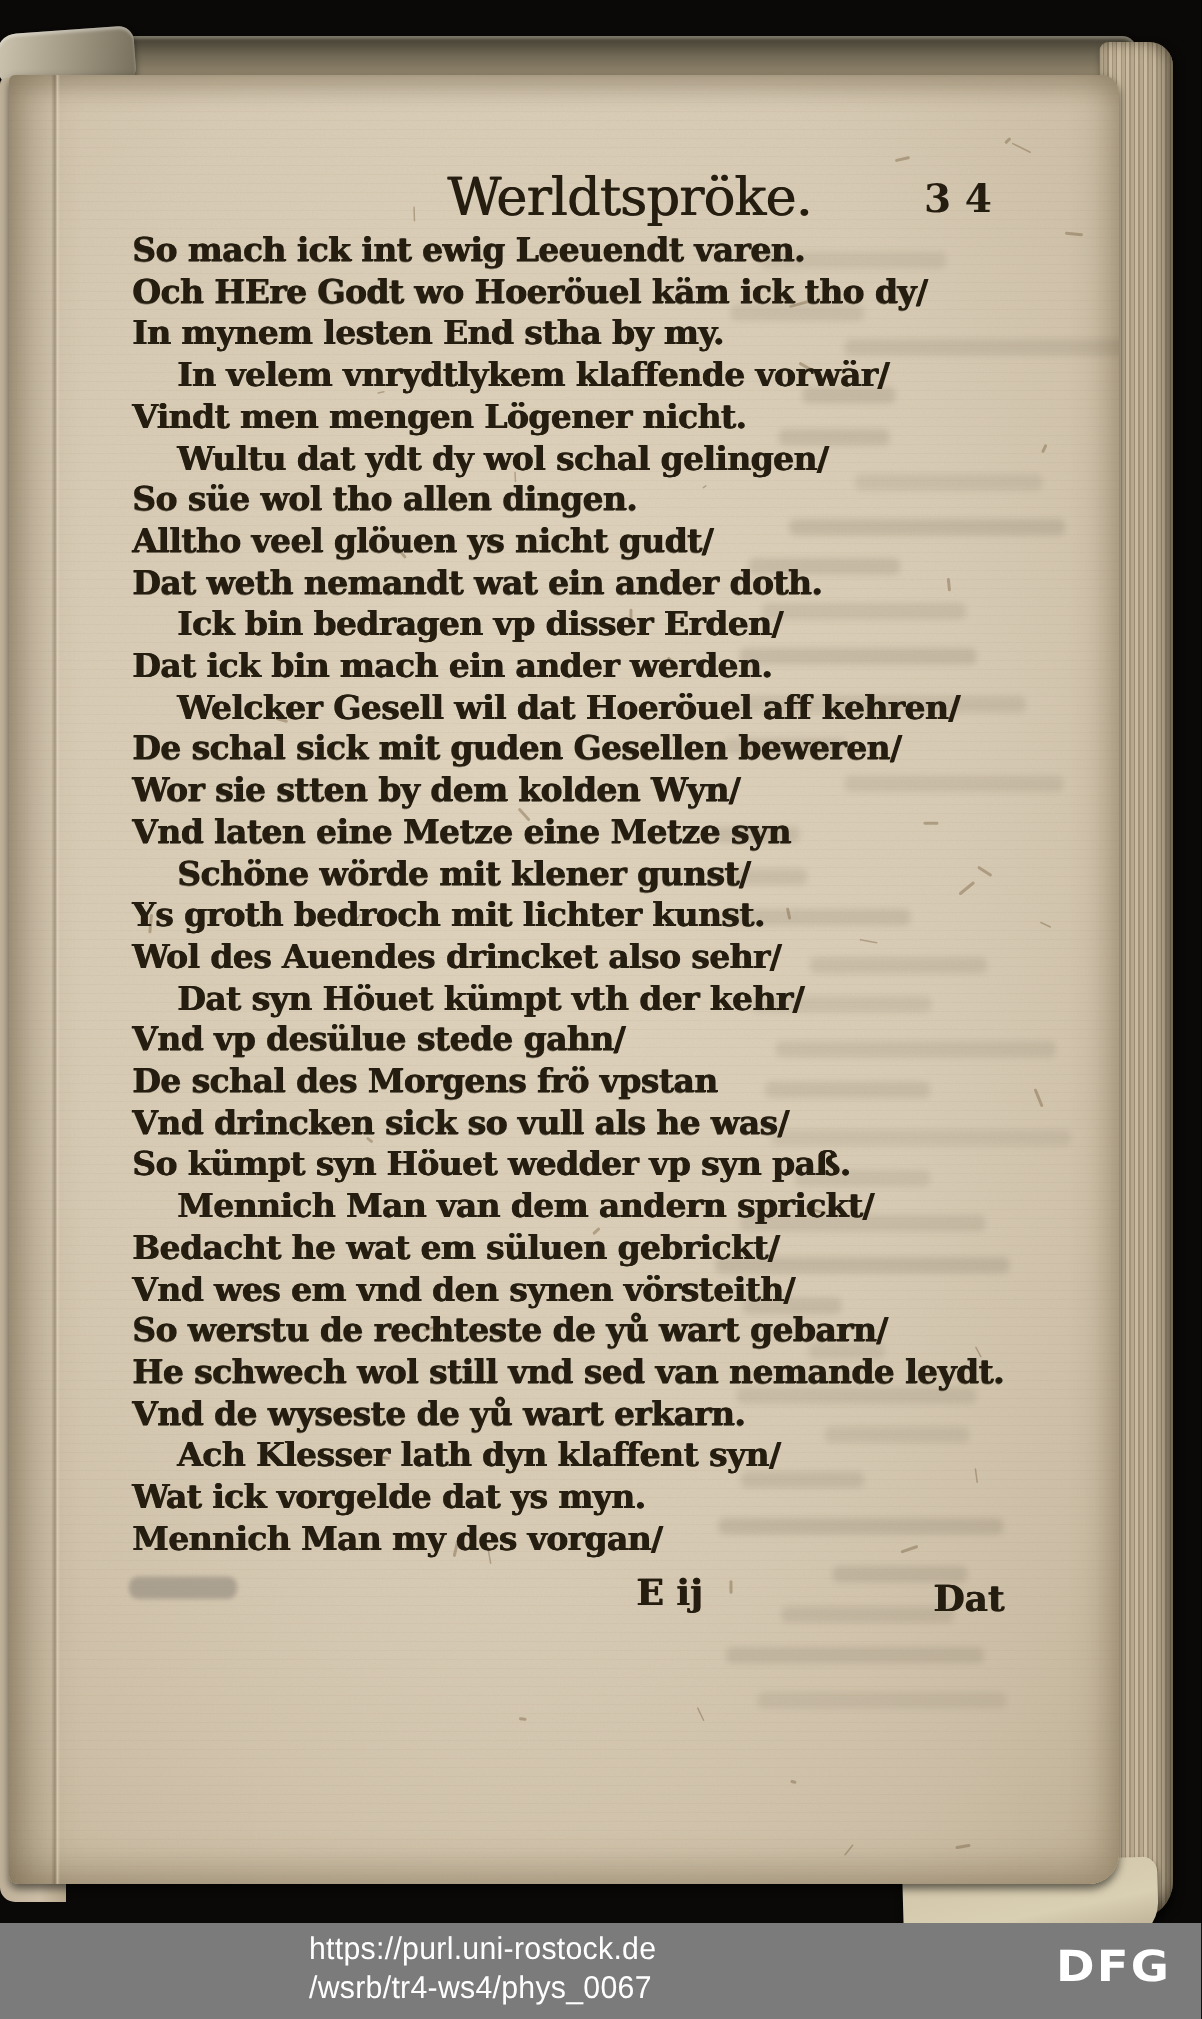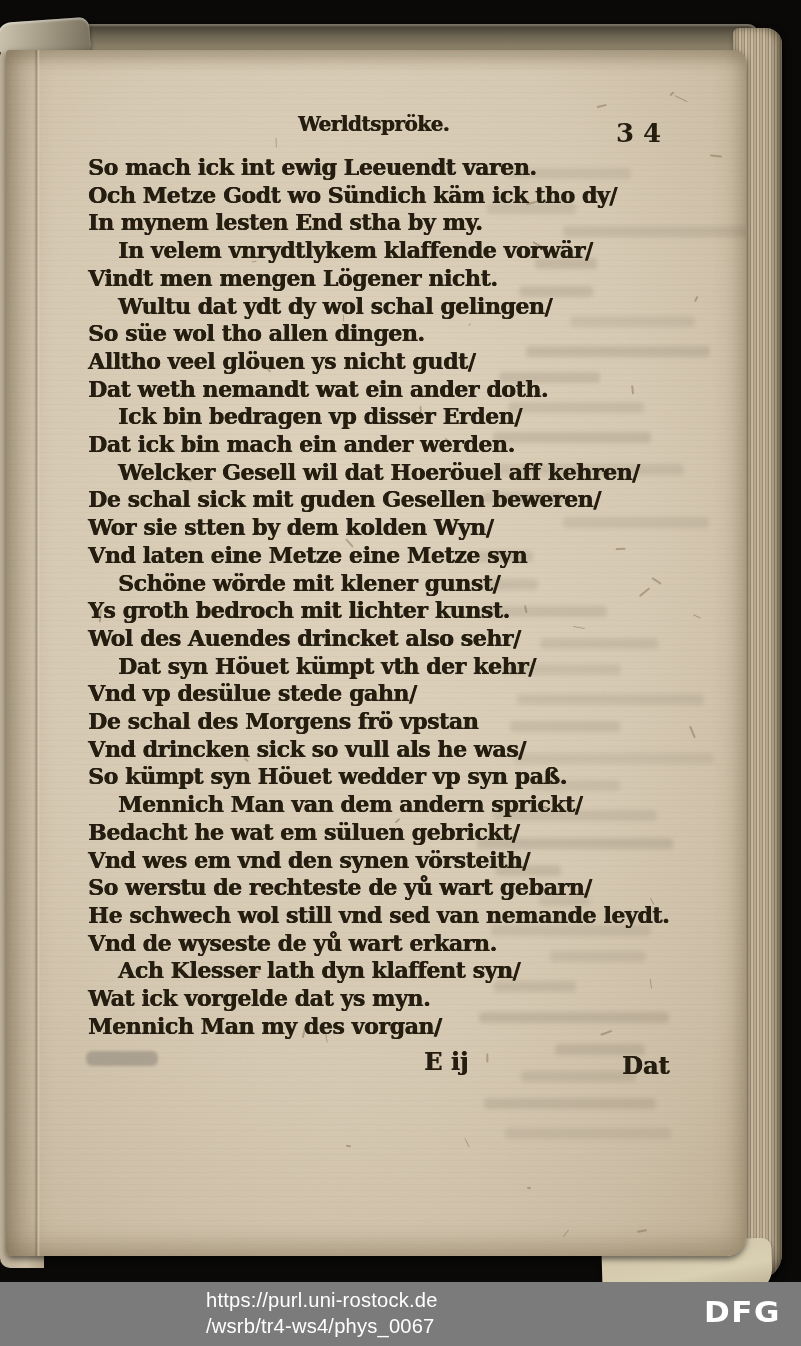--- a/index.html
+++ b/index.html
@@ -40,21 +40,21 @@
       background:repeating-linear-gradient(180deg, rgba(110,92,62,.045) 0 1px, transparent 1px 6px);}
   .crease{position:absolute;left:28px;top:0;width:6px;height:100%;
       background:linear-gradient(90deg,transparent,rgba(90,74,50,.38) 45%,rgba(230,220,198,.5) 70%,transparent);}
   .grain{position:absolute;inset:0;opacity:.5;pointer-events:none;}
   .ghost{position:absolute;background:#5e5443;filter:blur(2px);border-radius:4px;}
   .fiber{position:absolute;background:rgba(112,90,58,.4);border-radius:2px;}
   
   .content{position:absolute;left:0;top:0;width:100%;height:100%;padding:0 46px 0 82px;
       box-sizing:border-box;color:#251e10;z-index:3;}
   .header-row{position:relative;margin-top:62px;height:38px;}
-  .title{position:absolute;left:210px;top:0;font-size:20px;font-weight:bold;letter-spacing:-.5px;
+  .title{position:absolute;left:210px;top:0;font-size:35px;font-weight:normal;letter-spacing:-.5px;
       text-shadow:.6px 0 0 #251e10;text-align:right;}
   .page-number{position:absolute;left:528px;top:6px;font-size:26px;font-weight:bold;letter-spacing:9px;}
   .poem{margin-top:4px;}
   .line{font-size:22px;line-height:27.7px;font-weight:bold;white-space:nowrap;
       letter-spacing:-.4px;text-shadow:.55px 0 0 #251e10, 0 .4px 0 rgba(37,30,16,.55);}
   .line.ind{padding-left:30px;}
   .sig-row{position:relative;margin-top:6px;height:32px;font-size:24px;font-weight:bold;}
   .sig{position:absolute;left:336px;top:0;text-shadow:.6px 0 0 #251e10;}
   .catchword{position:absolute;left:534px;top:4px;text-shadow:.6px 0 0 #251e10;}
   .smudge{position:absolute;left:-2px;top:4px;width:72px;height:15px;background:#8c8478;
@@ -170,21 +170,21 @@
           <div class="fiber" style="left: 388.737px; top: 770.059px; width: 5.68418px; height: 1.56919px; transform: rotate(137.284deg);"></div>
         </div>
 
       <div class="content">
         <div class="header-row">
           <div class="title">Werldtspröke.</div>
           <div class="page-number">34</div>
         </div>
         <div class="poem" id="poem">
             <div class="line">So mach ick int ewig Leeuendt varen.</div>
-            <div class="line">Och Metze Godt wo Sündich käm ick tho dy/</div>
+            <div class="line">Och HEre Godt wo Hoeröuel käm ick tho dy/</div>
             <div class="line">In mynem lesten End stha by my.</div>
             <div class="line ind">In velem vnrydtlykem klaffende vorwär/</div>
             <div class="line">Vindt men mengen Lögener nicht.</div>
             <div class="line ind">Wultu dat ydt dy wol schal gelingen/</div>
             <div class="line">So süe wol tho allen dingen.</div>
             <div class="line">Alltho veel glöuen ys nicht gudt/</div>
             <div class="line">Dat weth nemandt wat ein ander doth.</div>
             <div class="line ind">Ick bin bedragen vp disser Erden/</div>
             <div class="line">Dat ick bin mach ein ander werden.</div>
             <div class="line ind">Welcker Gesell wil dat Hoeröuel aff kehren/</div>

